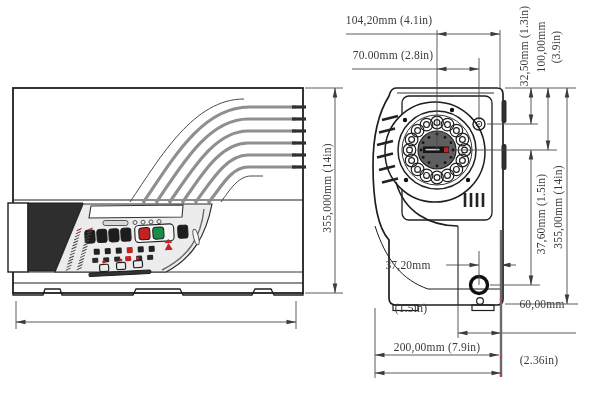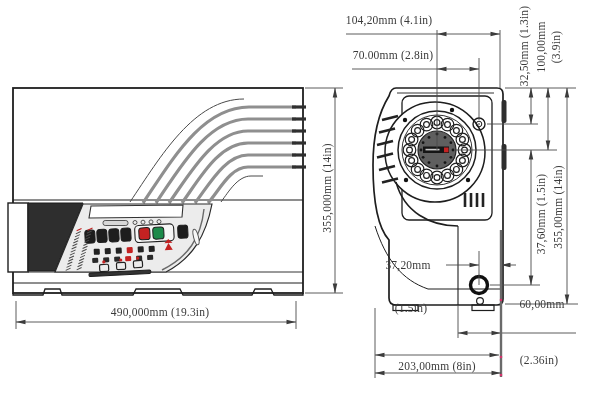--- a/index.html
+++ b/index.html
@@ -274,18 +274,17 @@
 <div class="hlabel" style="left:389px;top:20px;">104,20mm (4.1in)</div>
 <div class="hlabel" style="left:393px;top:55px;">70.00mm (2.8in)</div>
 <div class="vlabel" style="left:524px;top:46px;">32,50mm (1.3in)</div>
 <div class="vlabel" style="left:541px;top:47px;">100,00mm</div>
 <div class="vlabel" style="left:556px;top:47px;">(3.9in)</div>
 <div class="vlabel" style="left:327px;top:188px;">355,000mm (14in)</div>
 <div class="vlabel" style="left:541px;top:214px;">37,60mm (1.5in)</div>
 <div class="vlabel" style="left:558px;top:207px;">355,00mm (14in)</div>
 <div class="hlabel" style="left:408px;top:257px;margin-top:8px;">37,20mm</div>
 <div class="hlabel" style="left:411px;top:273px;margin-top:35px;">(1.5in)</div>
-<div class="hlabel" style="left:160px;top:312px;">490,000mm (19.3in)</div>
 <div class="hlabel" style="left:542px;top:304px;">60,00mm</div>
 <div class="hlabel" style="left:539px;top:360px;">(2.36in)</div>
-<div class="hlabel" style="left:437px;top:366px;">203,00mm (8in)</div>
+<div class="hlabel" style="left:437px;top:347px;">200,00mm (7.9in)</div>
 
 </div>
 
 </body></html>

